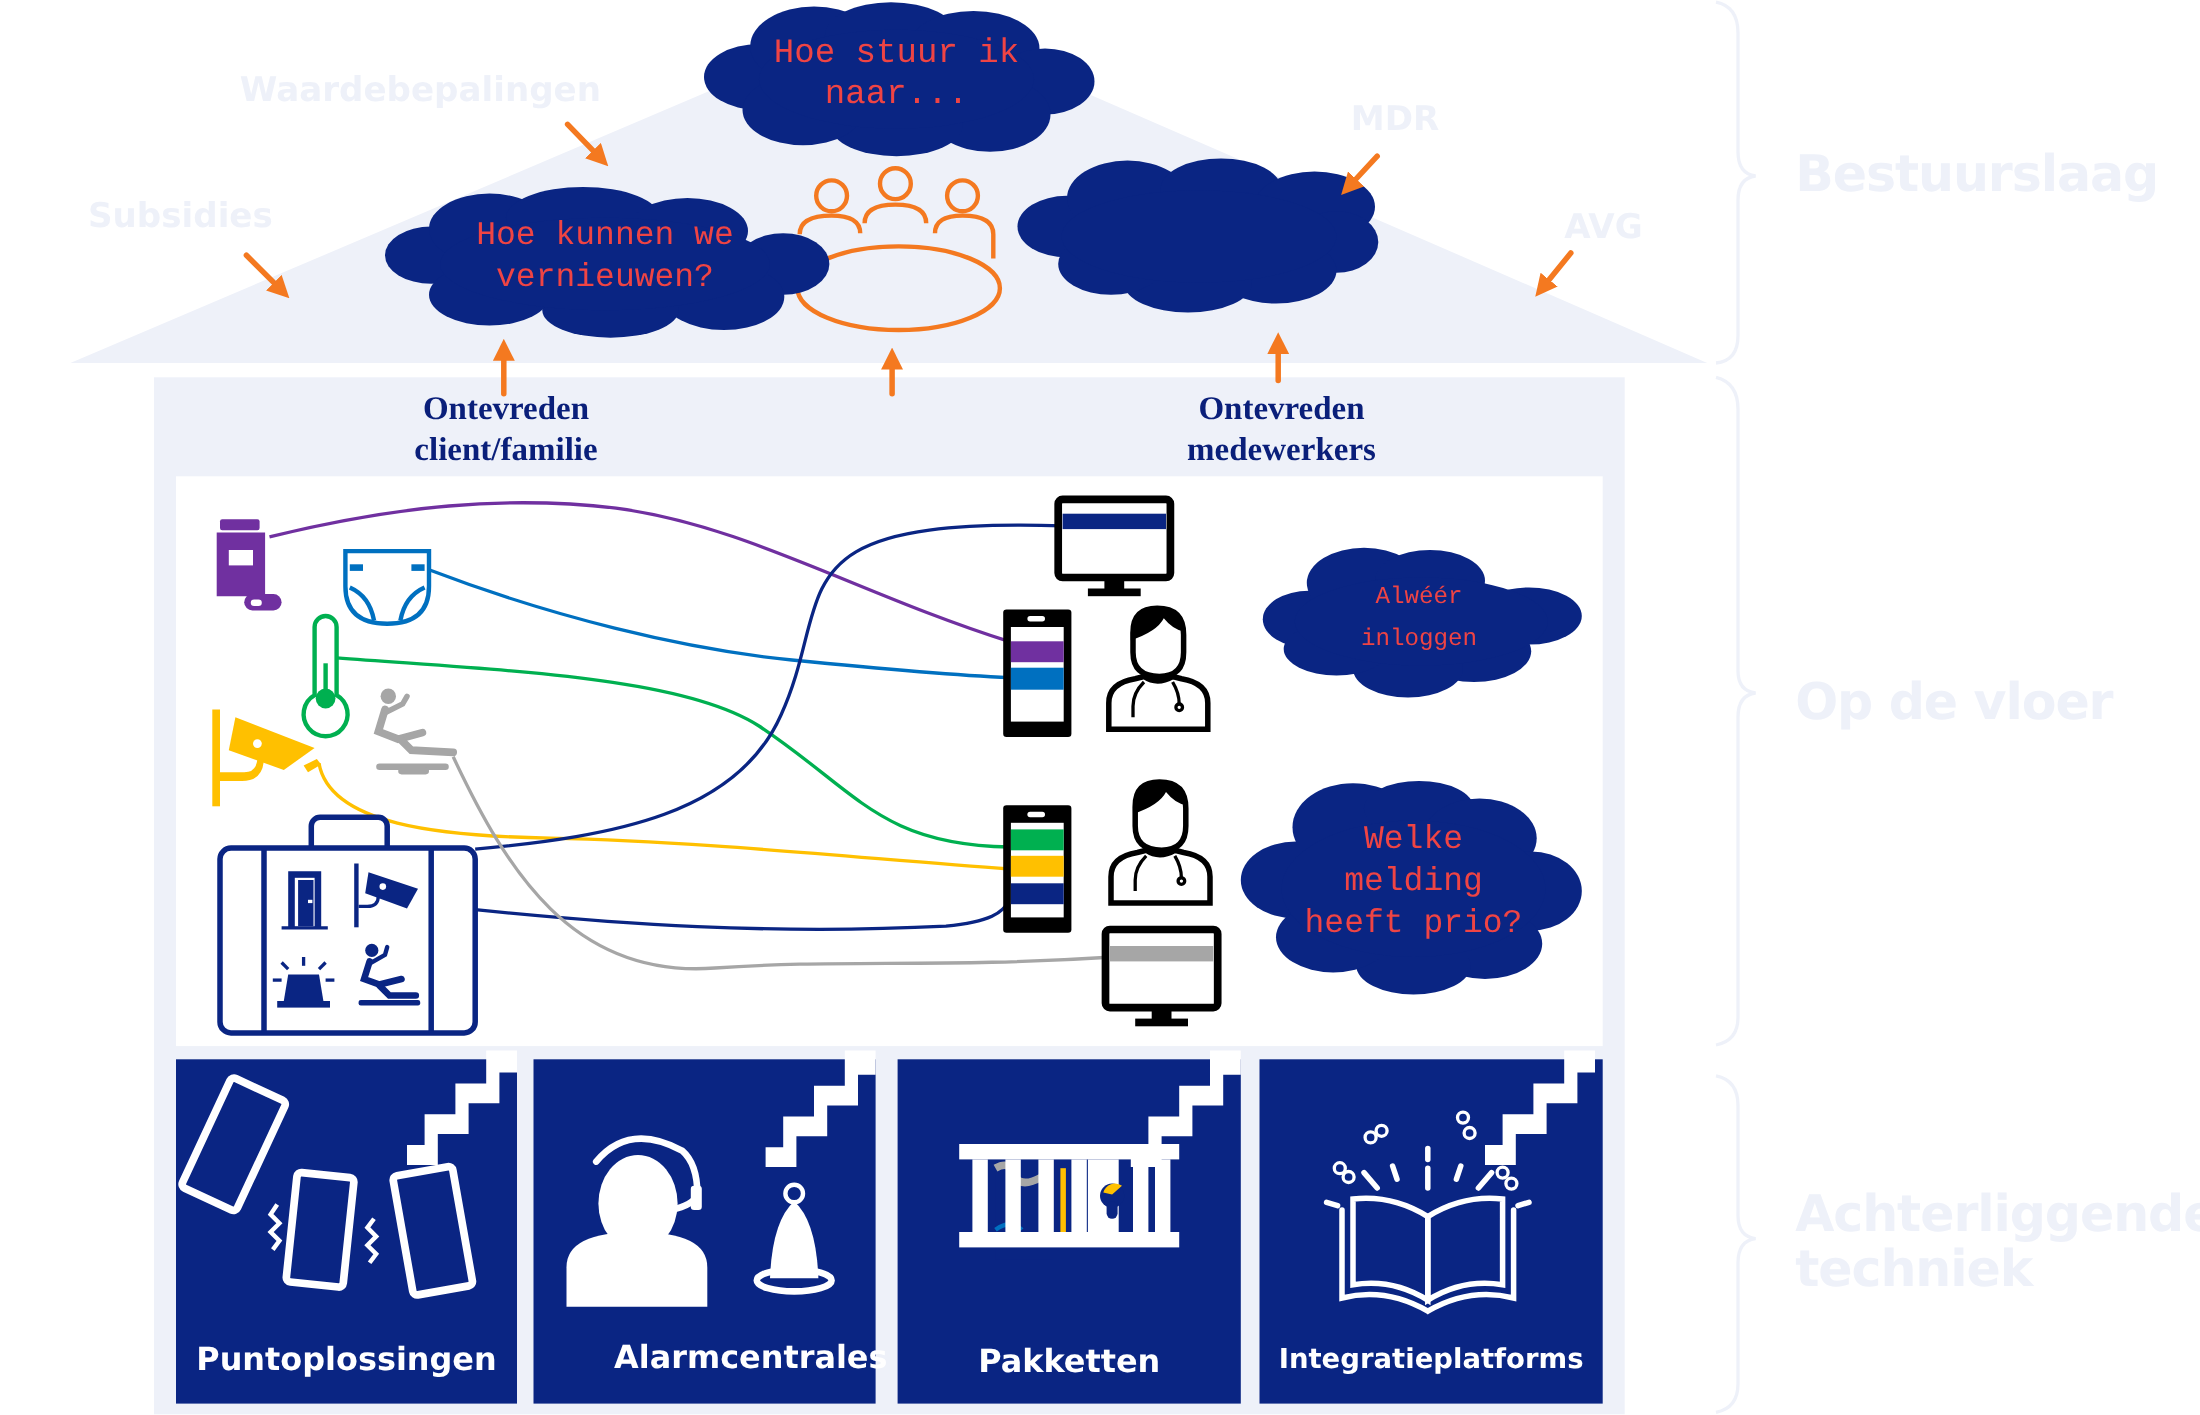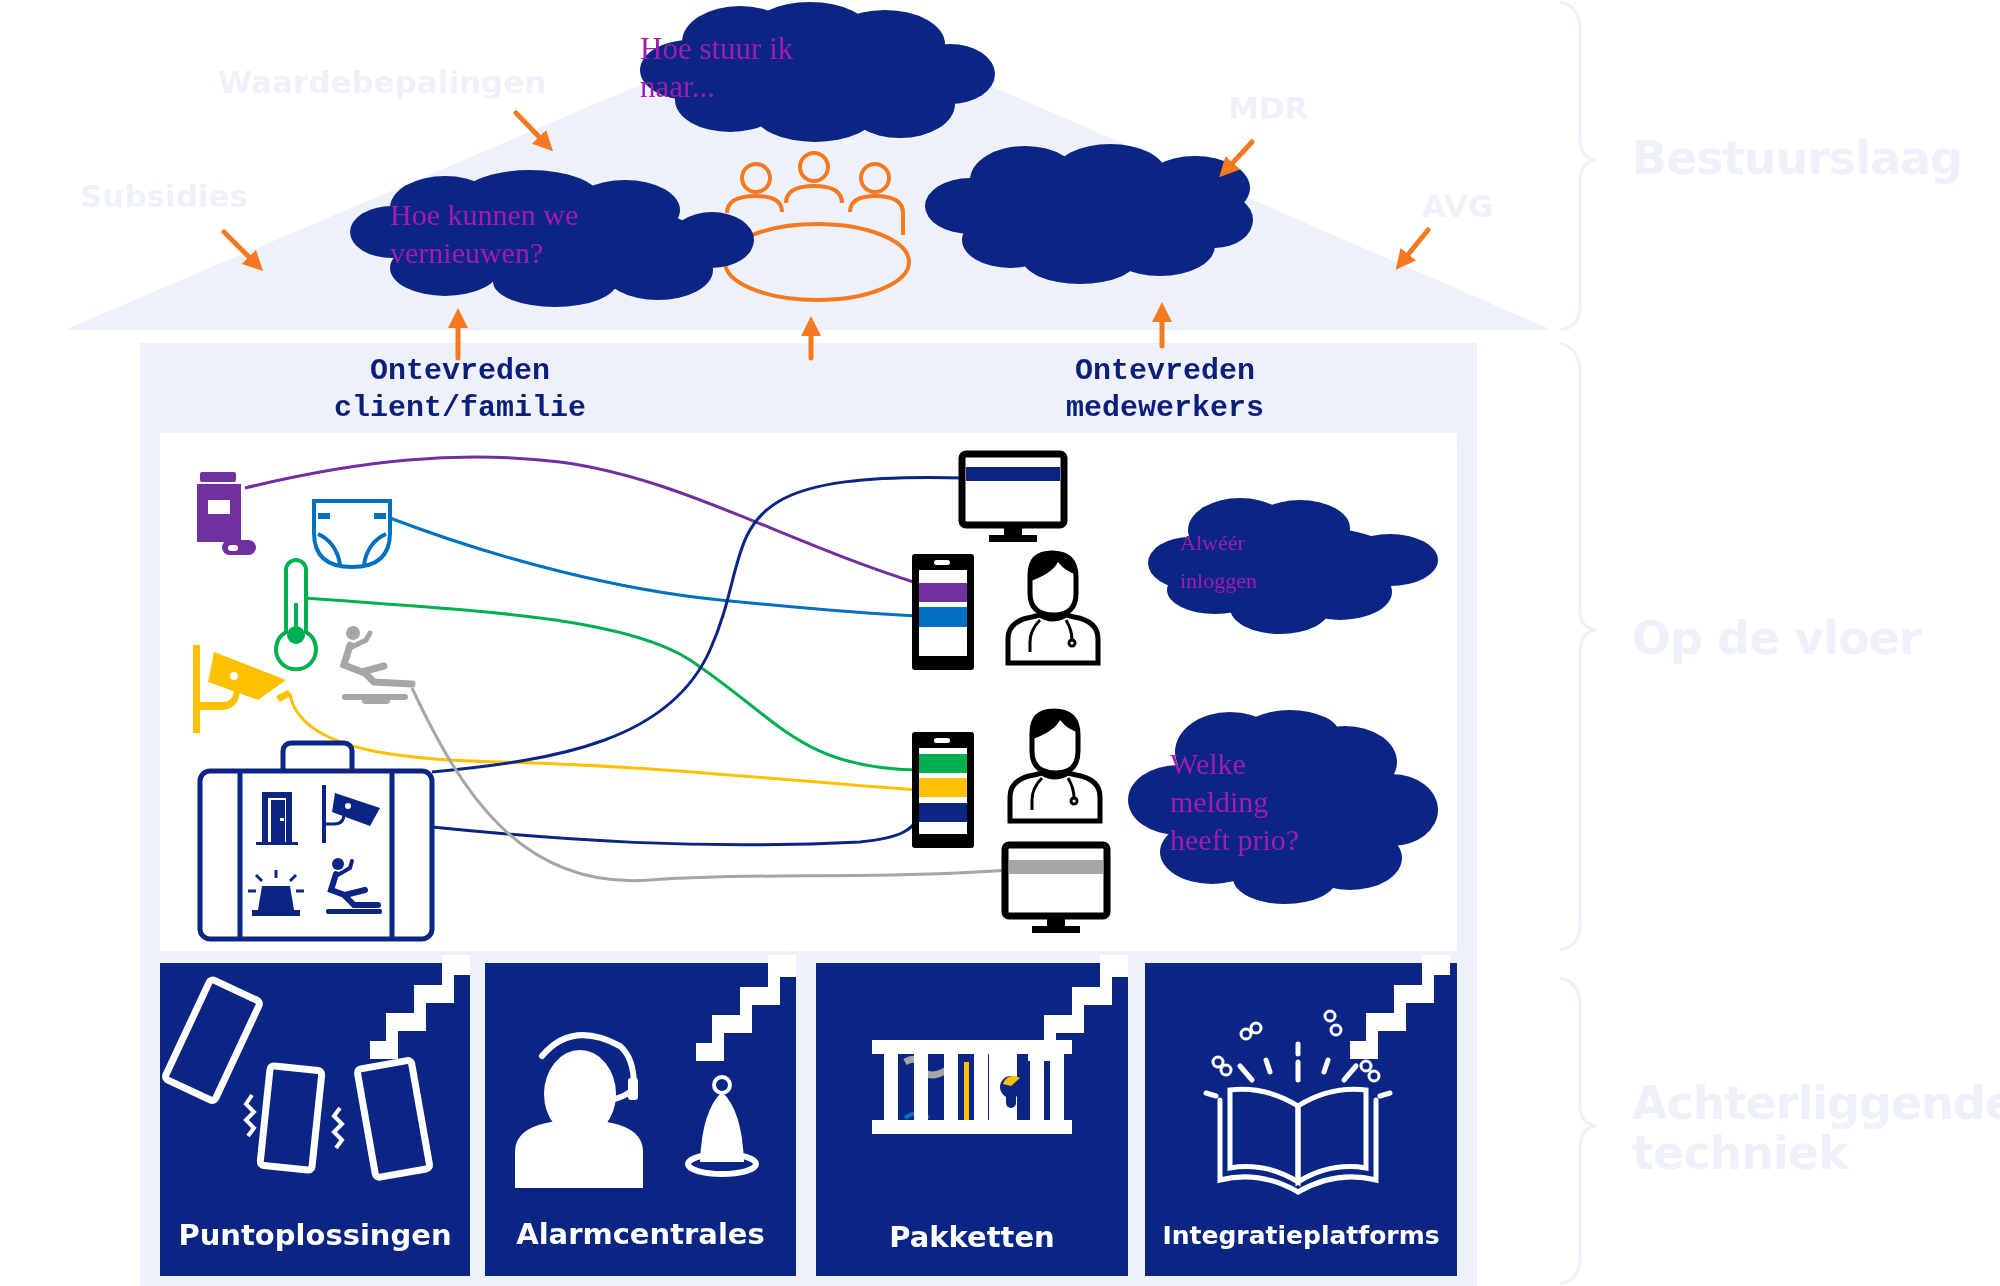--- a/index.html
+++ b/index.html
@@ -5,23 +5,23 @@
   html, body { margin: 0; padding: 0; background: #ffffff; }
   body { width: 2000px; height: 1286px; position: relative; overflow: hidden;
          font-family: "DejaVu Sans", sans-serif; }
   #stage { position: absolute; left: 0; top: 0; width: 2000px; height: 1286px; }
   svg.layer { position: absolute; left: 0; top: 0; }
   .txt { position: absolute; white-space: nowrap; }
   .faint { color: #eef1f9; font-weight: bold; font-family: "DejaVu Sans", sans-serif; }
   .section-label { position: absolute; color: #eef1f9; font-weight: bold;
                    font-family: "DejaVu Sans", sans-serif; font-size: 46px; line-height: 50px; letter-spacing: -1px; }
   .issue { position: absolute; color: #0a1f7a; font-weight: bold; text-align: center;
-           font-family: Liberation Mono, monospace; font-size: 30px; line-height: 37px; }
-  .cloud-text { position: absolute; color: #a21caf; 
-                font-family: Liberation Serif, serif; line-height: 38px; }
+           font-family: Liberation Serif, serif; font-size: 30px; line-height: 37px; }
+  .cloud-text { position: absolute; color: #ef4444; text-align: center;
+                font-family: Liberation Mono, monospace; line-height: 38px; }
   .tile-label { position: absolute; color: #ffffff; font-weight: bold; text-align: center;
                 font-family: "DejaVu Sans", sans-serif; font-size: 29px; }
 </style>
 </head>
 <body>
 
 <div id="stage">
 
   <svg class="layer" width="2000" height="1286">
     <polygon points="64,330 816,10 1552,330" fill="#eef1f9"></polygon>
@@ -372,17 +372,17 @@
           <circle cx="1330" cy="1016" r="5"></circle>
             <circle cx="1336" cy="1030" r="5"></circle>
           <circle cx="1366" cy="1066" r="5"></circle>
             <circle cx="1374" cy="1076" r="5"></circle>
         </g>
       </g>
     </g>
   </svg>
 
   <div class="tile-label" style="left:160px; top:1218px; width:310px;">Puntoplossingen</div>
-  <div class="tile-label" style="left:485px; top:1217px; width:311px;">Alarmcentrales</div>
+  <div class="tile-label" style="left:485px; top:1217px; width:311px;padding-left:42px;">Alarmcentrales</div>
   <div class="tile-label" style="left:816px; top:1220px; width:312px;">Pakketten</div>
   <div class="tile-label" style="left:1145px; top:1221px; width:312px; font-size:25px;">Integratieplatforms</div>
 
 </div>
 
 </body></html>

